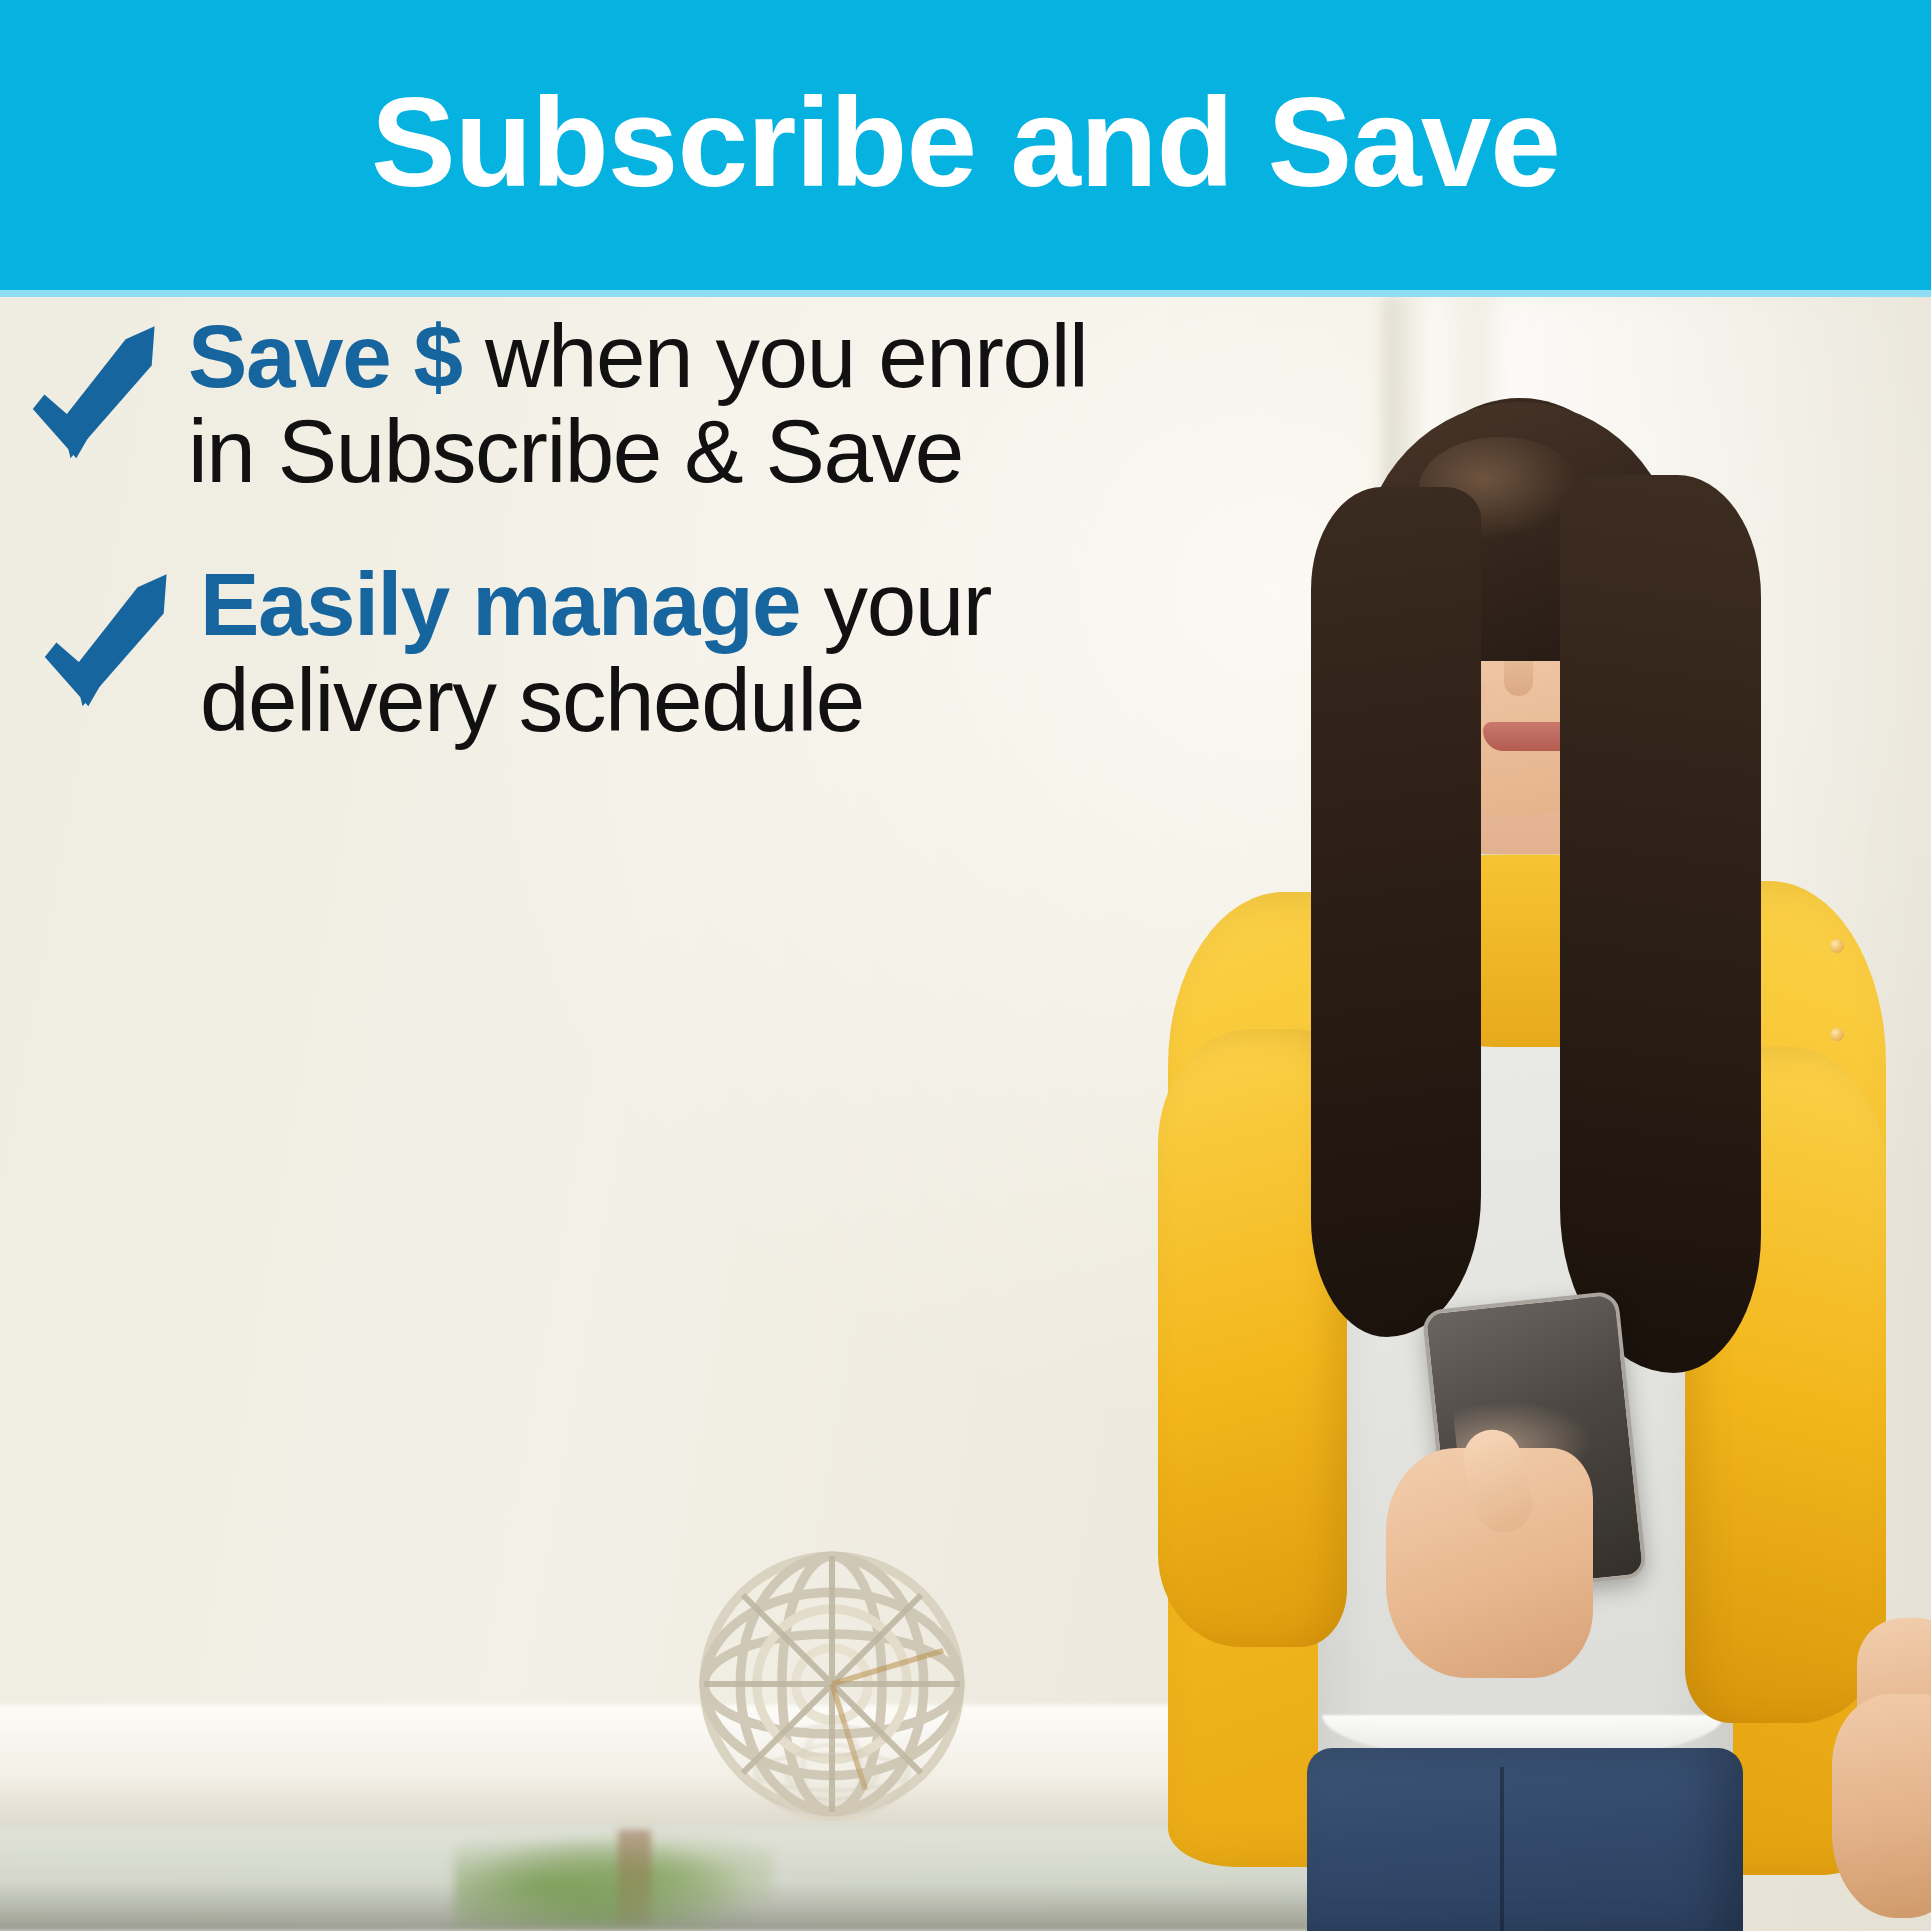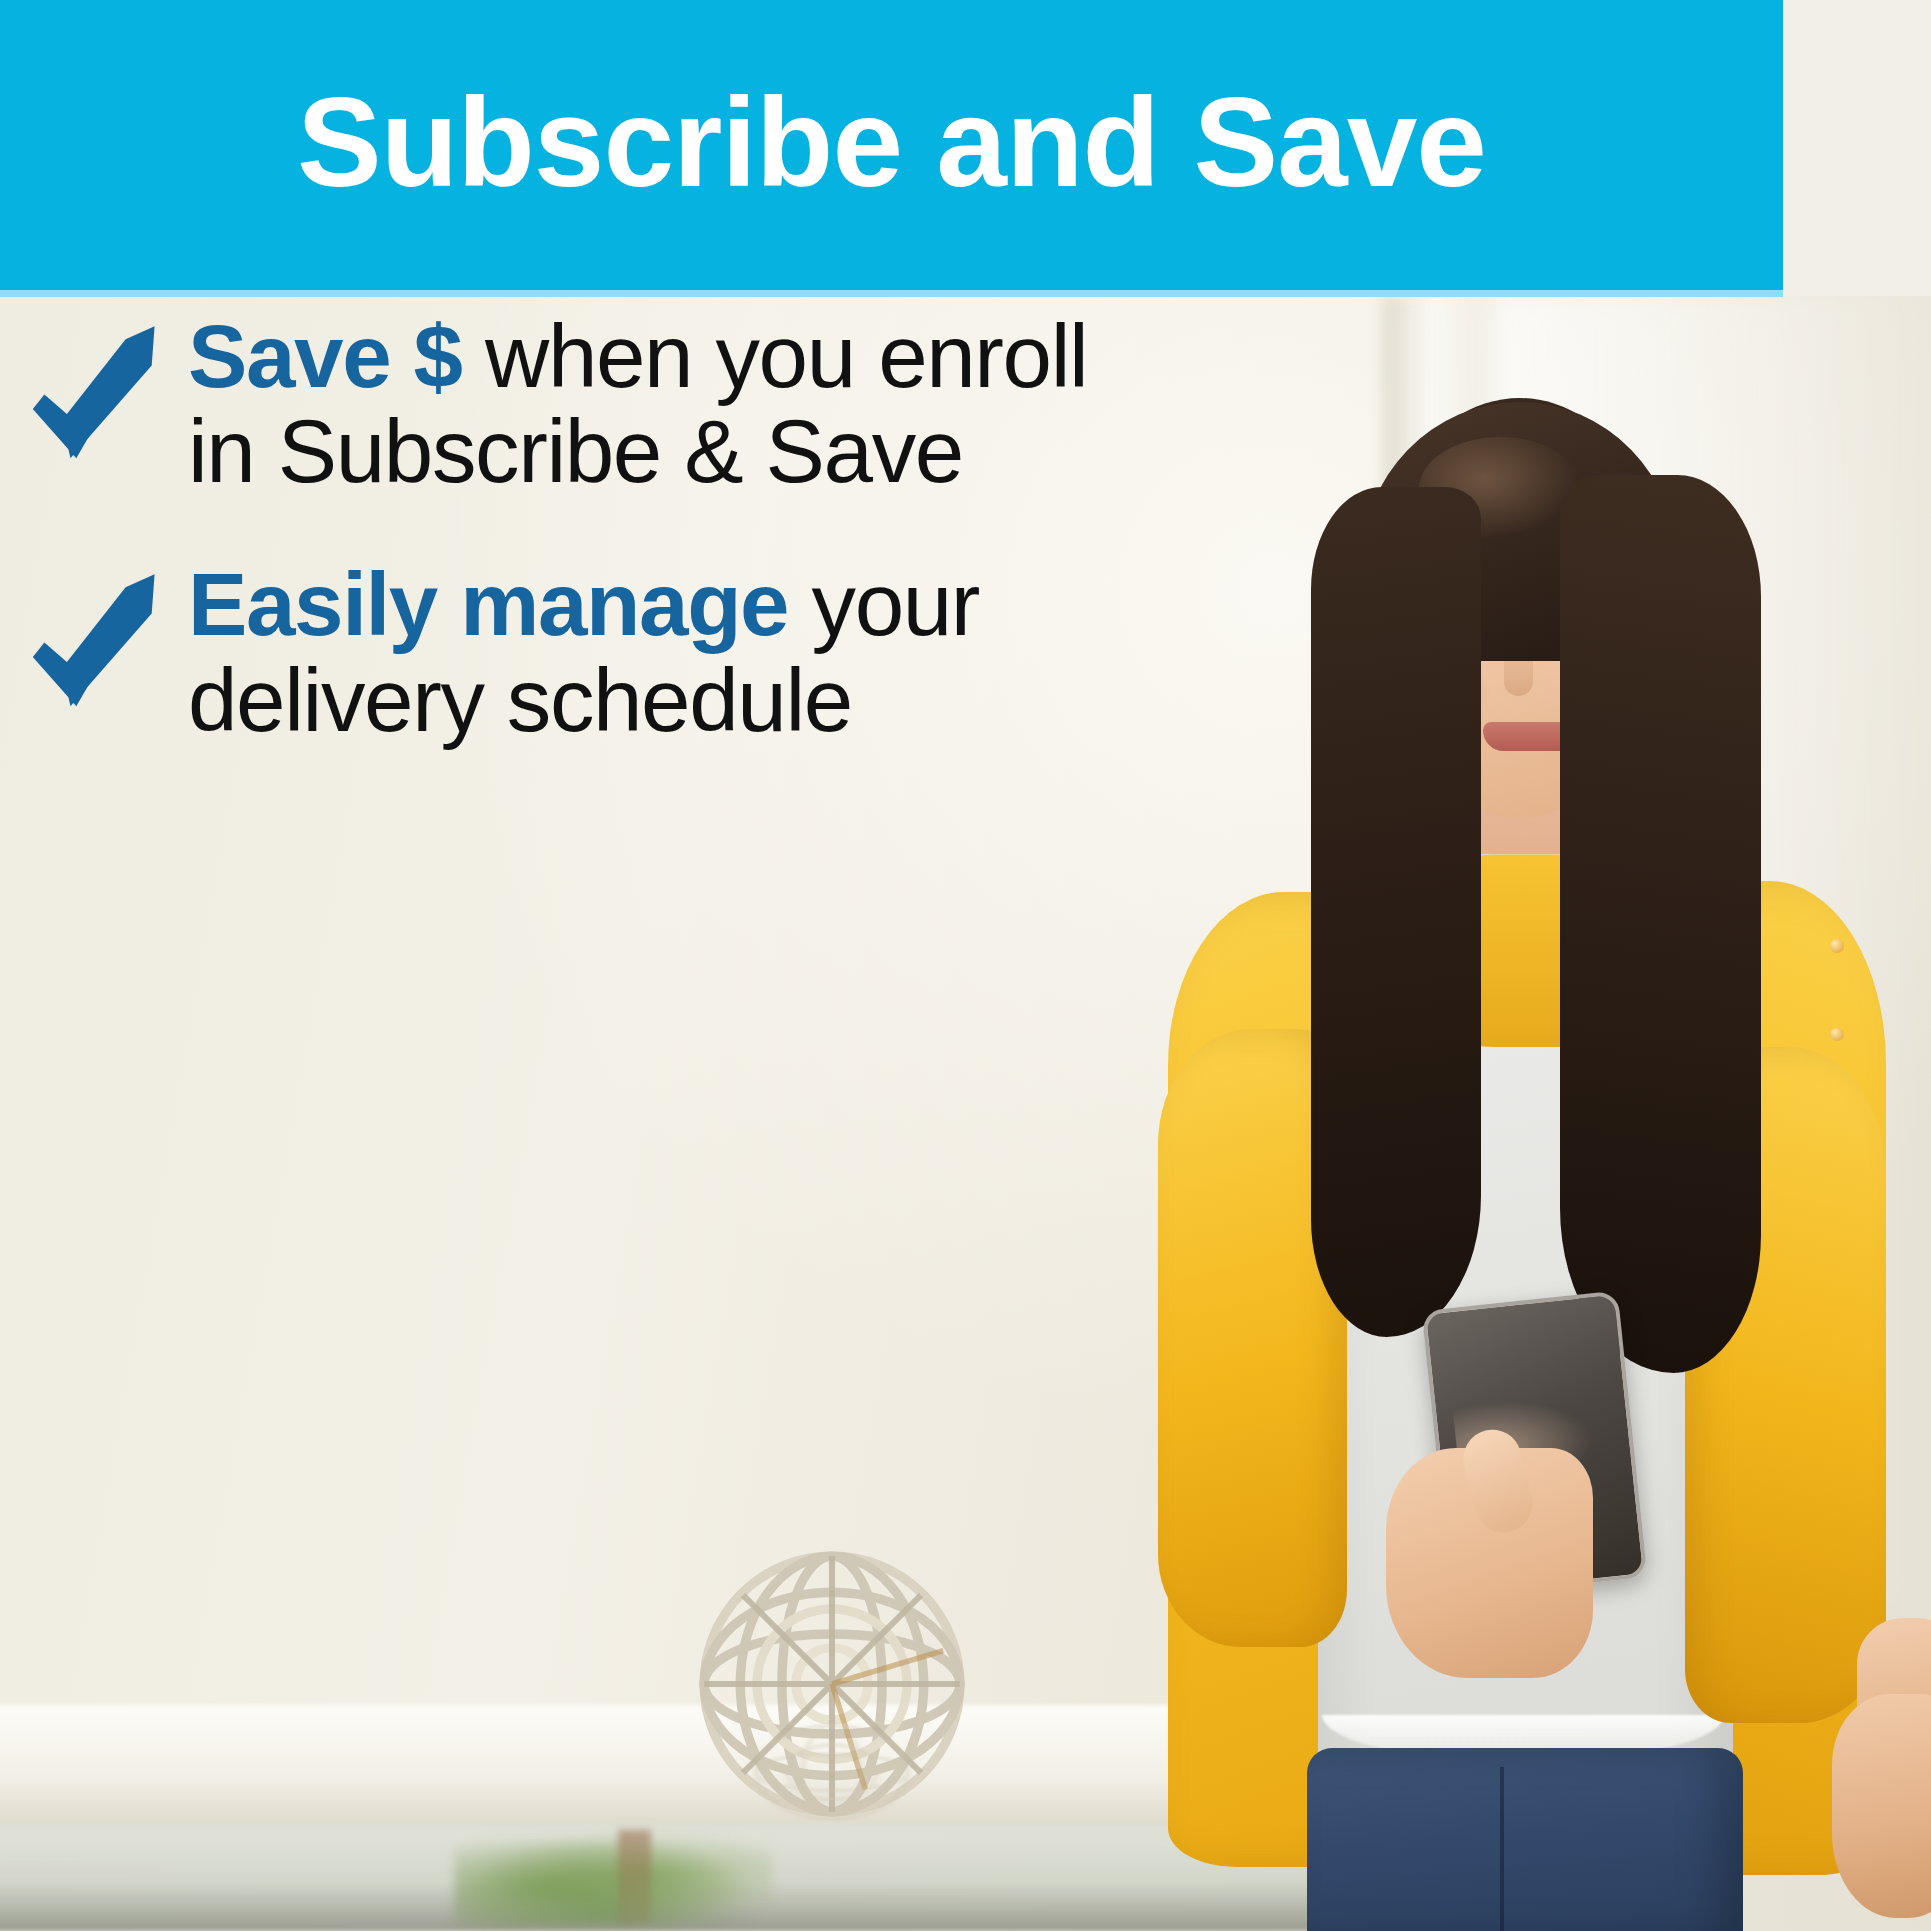--- a/index.html
+++ b/index.html
@@ -19,21 +19,21 @@
     height: 1931px;
     overflow: hidden;
     background: #F2EFE6;
   }
 
   
   .header-banner {
     position: absolute;
     left: 0;
     top: 0;
-    width: 1783px;
+    width: 1931px;
     height: 290px;
     background: #05B2E0;
     display: flex;
     align-items: center;
     justify-content: center;
     z-index: 40;
   }
   .header-banner::after {
     content: "";
     position: absolute;
@@ -357,21 +357,21 @@
     font-weight: normal;
     margin: 0;
   }
   .bullet-text .hl {
     color: #17659F;
     font-weight: bold;
   }
 
   
   .bullet--one { margin-top: 19px; }
-  .bullet--two { margin-top: 58px; }
+  .bullet--two { margin-top: 58px; margin-left: 12px; }
   .bullet--three { margin-top: 56px; }
 </style>
 </head>
 <body>
 
 <div class="promo-card">
 
   <div class="photo-stage">
     <div class="wall"></div>
     <div class="wall-seam"></div>

